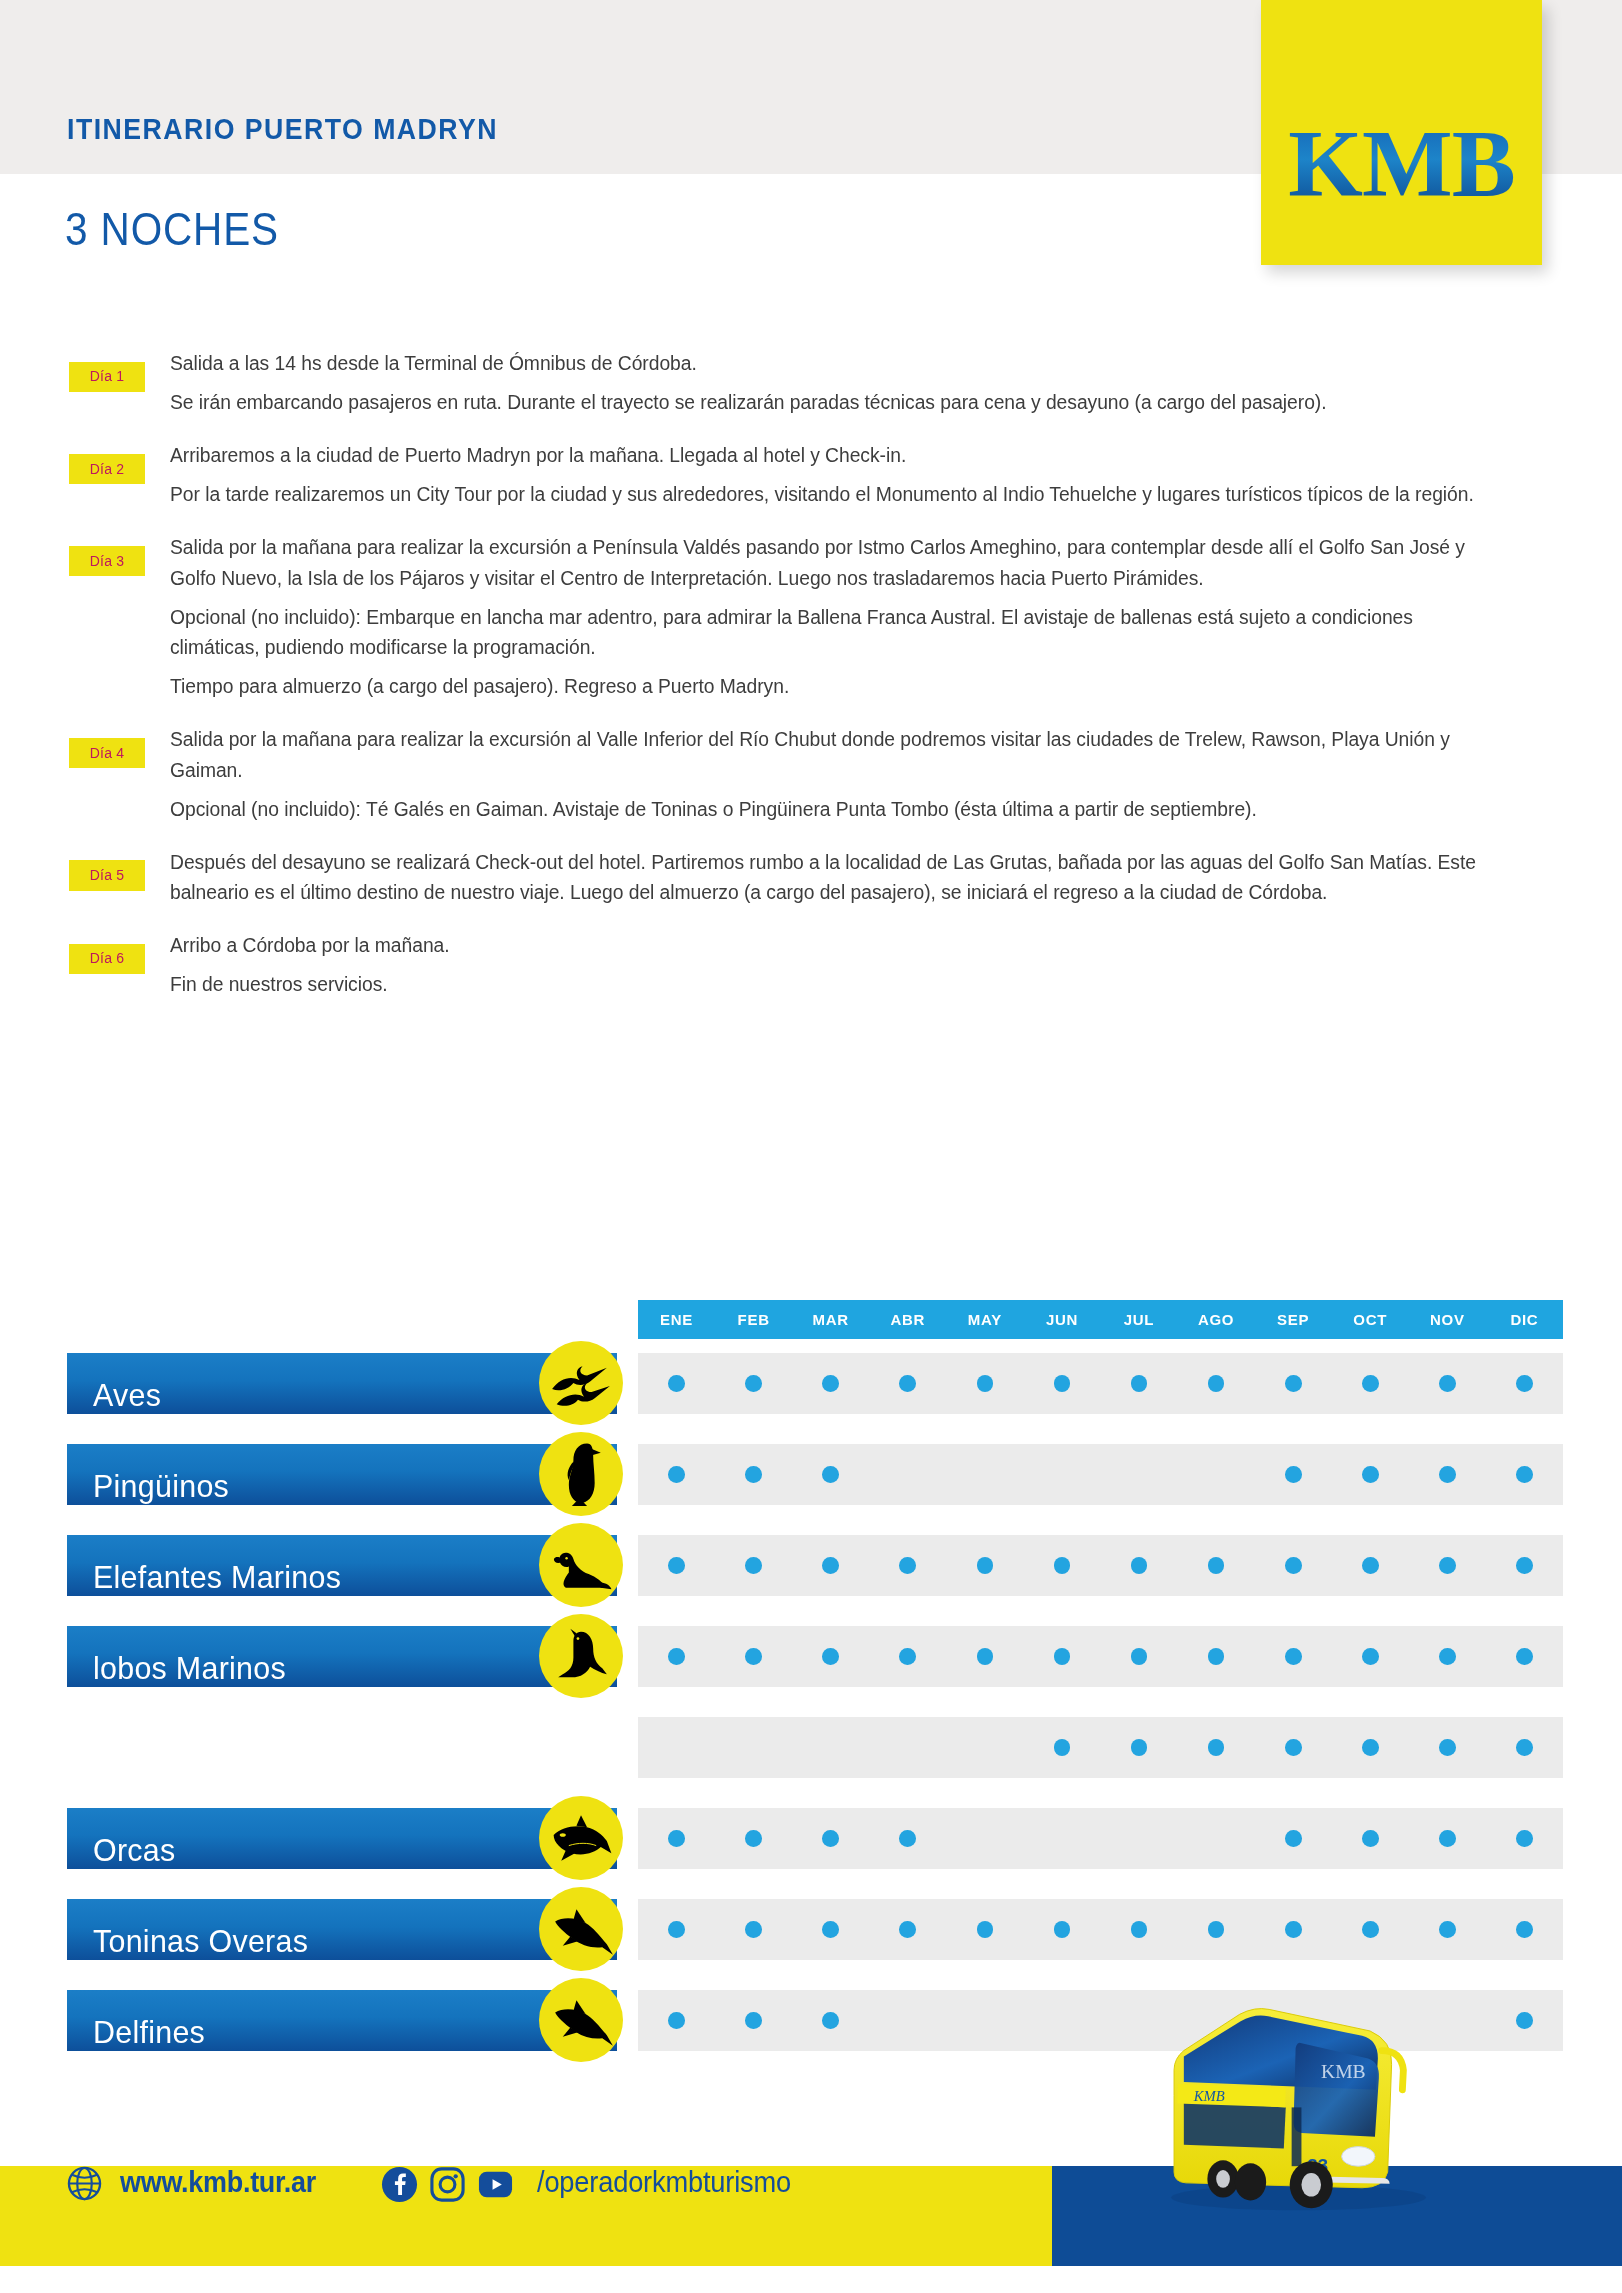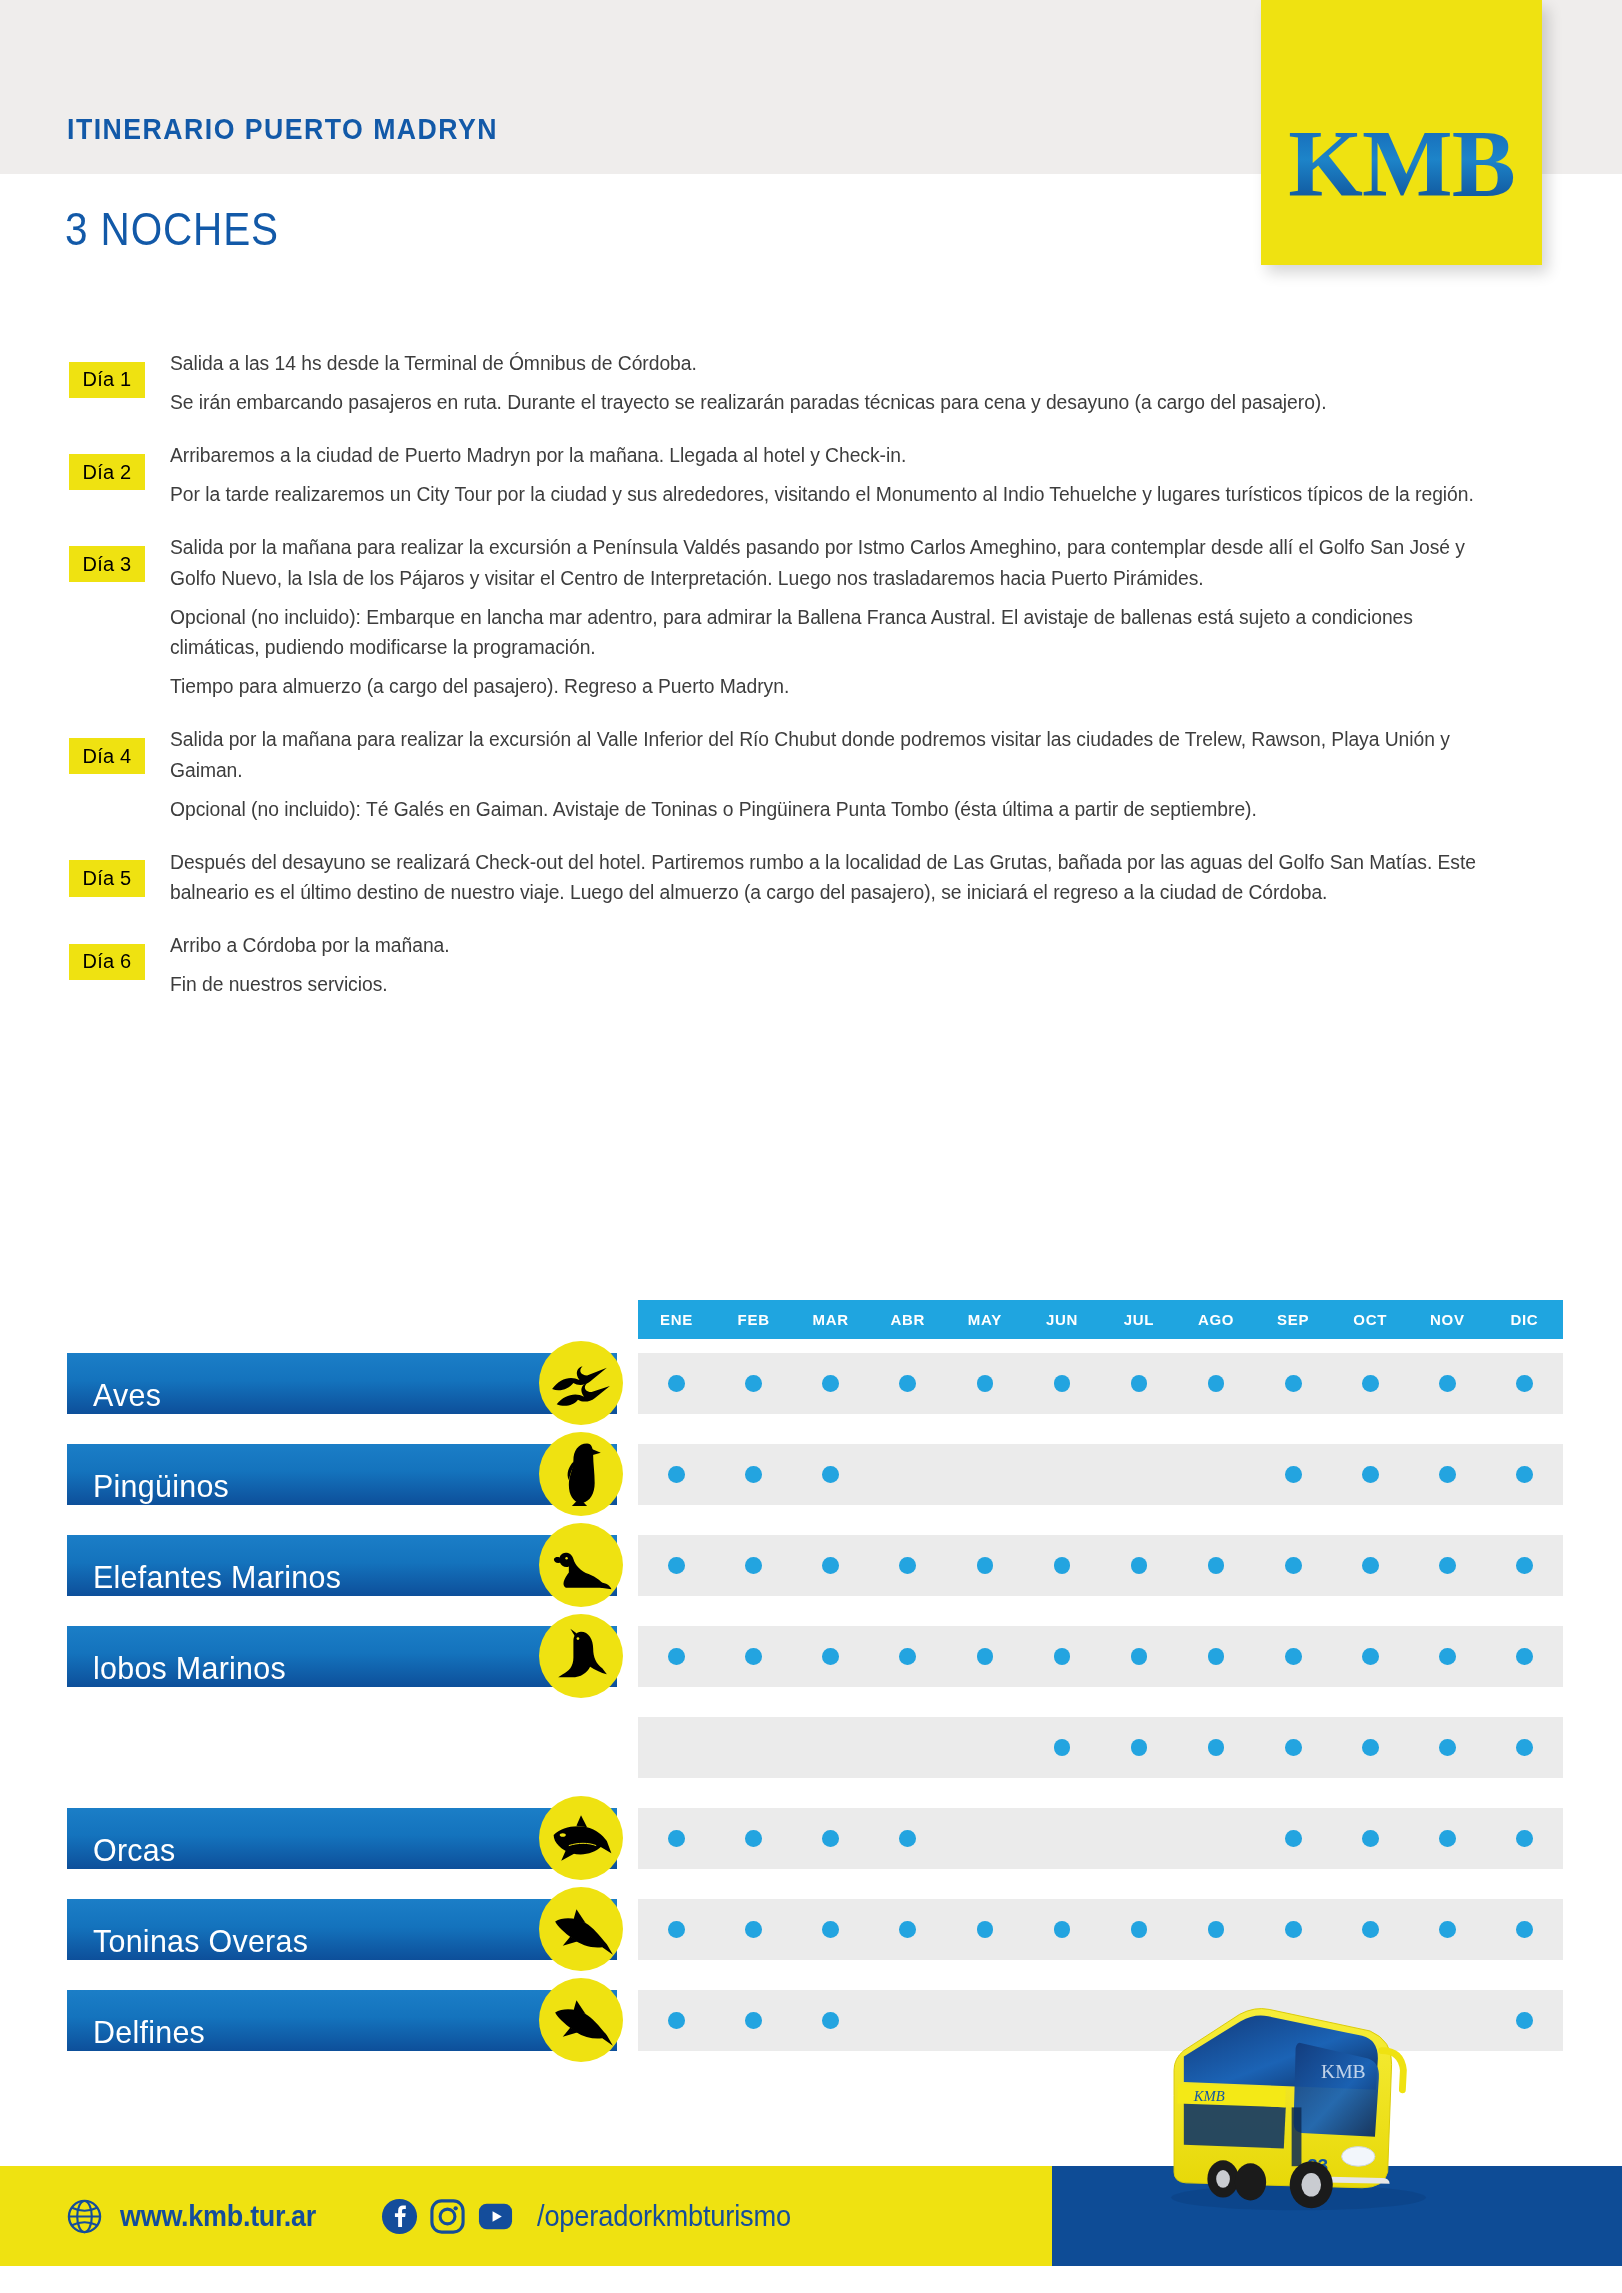--- a/index.html
+++ b/index.html
@@ -73,22 +73,22 @@
     position: relative;
     display: flex;
     align-items: flex-start;
     padding-left: 69px;
     margin-bottom: 22.5px;
   }
   .day-badge {
     flex: 0 0 auto;
     width: 76px;
     background: #efe211;
-    color: #000000;
-    font-size: 20px;
+    color: #be185d;
+    font-size: 14px;
     line-height: 1;
     padding: 7.8px 0 8.8px 0;
     text-align: center;
     margin-right: 10.8px;
     margin-top: 13.7px;
     letter-spacing: 0.2px;
   }
   .day-lines {
     flex: 1 1 auto;
     padding-right: 93px;
@@ -208,21 +208,21 @@
     position: absolute;
     left: 1052px; top: 2166px;
     width: 570px; height: 100px;
     background: #0e4c96;
   }
   .footer-inner {
     position: absolute;
     left: 0; top: 2166px;
     width: 1052px; height: 100px;
     display: flex;
-    align-items: center;
+    align-items: flex-start;
     padding-left: 67px;
     z-index: 7;
   }
   .globe-icon { width: 35px; height: 35px; flex: 0 0 auto; }
   .footer-url {
     color: #144d9b;
     font-size: 29px;
     font-weight: 700;
     margin-left: 17.6px;
     letter-spacing: -0.3px;

